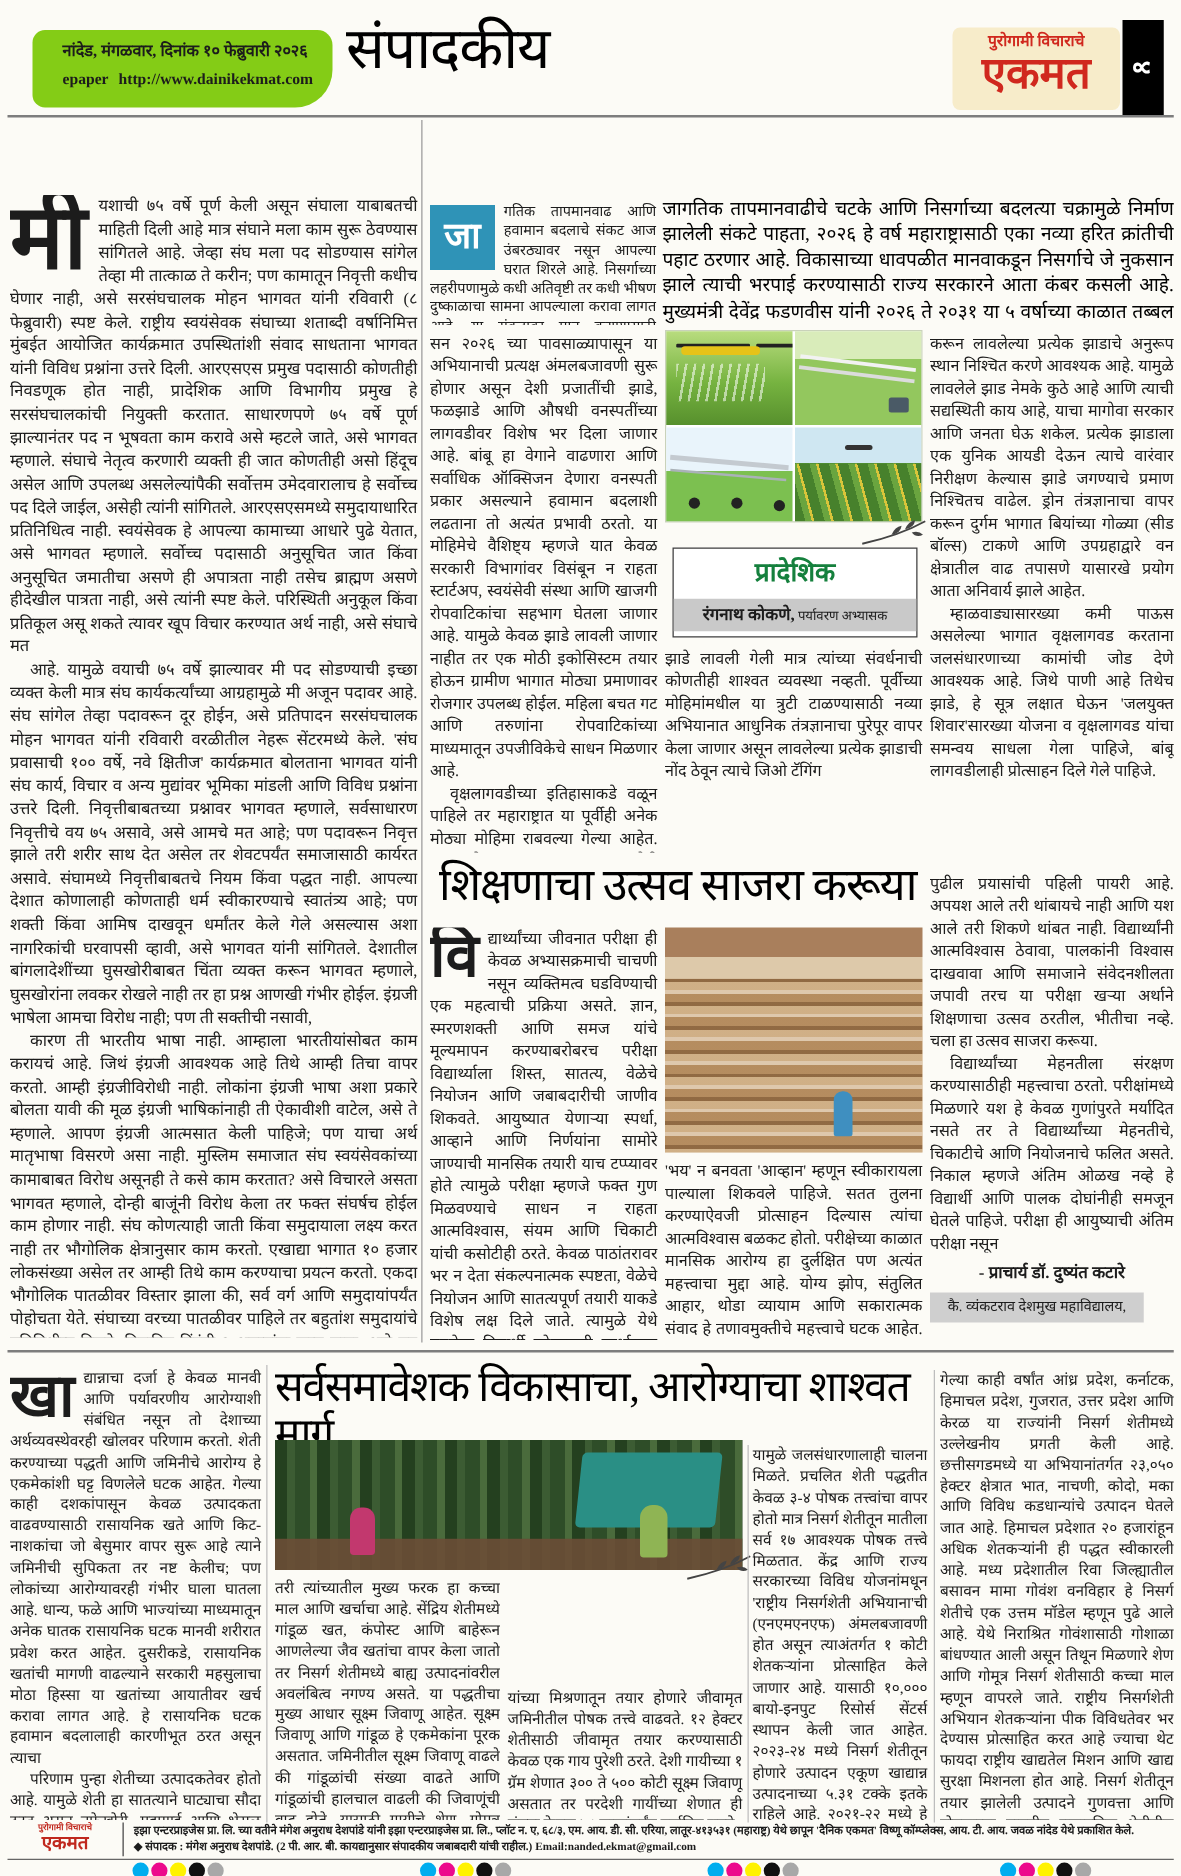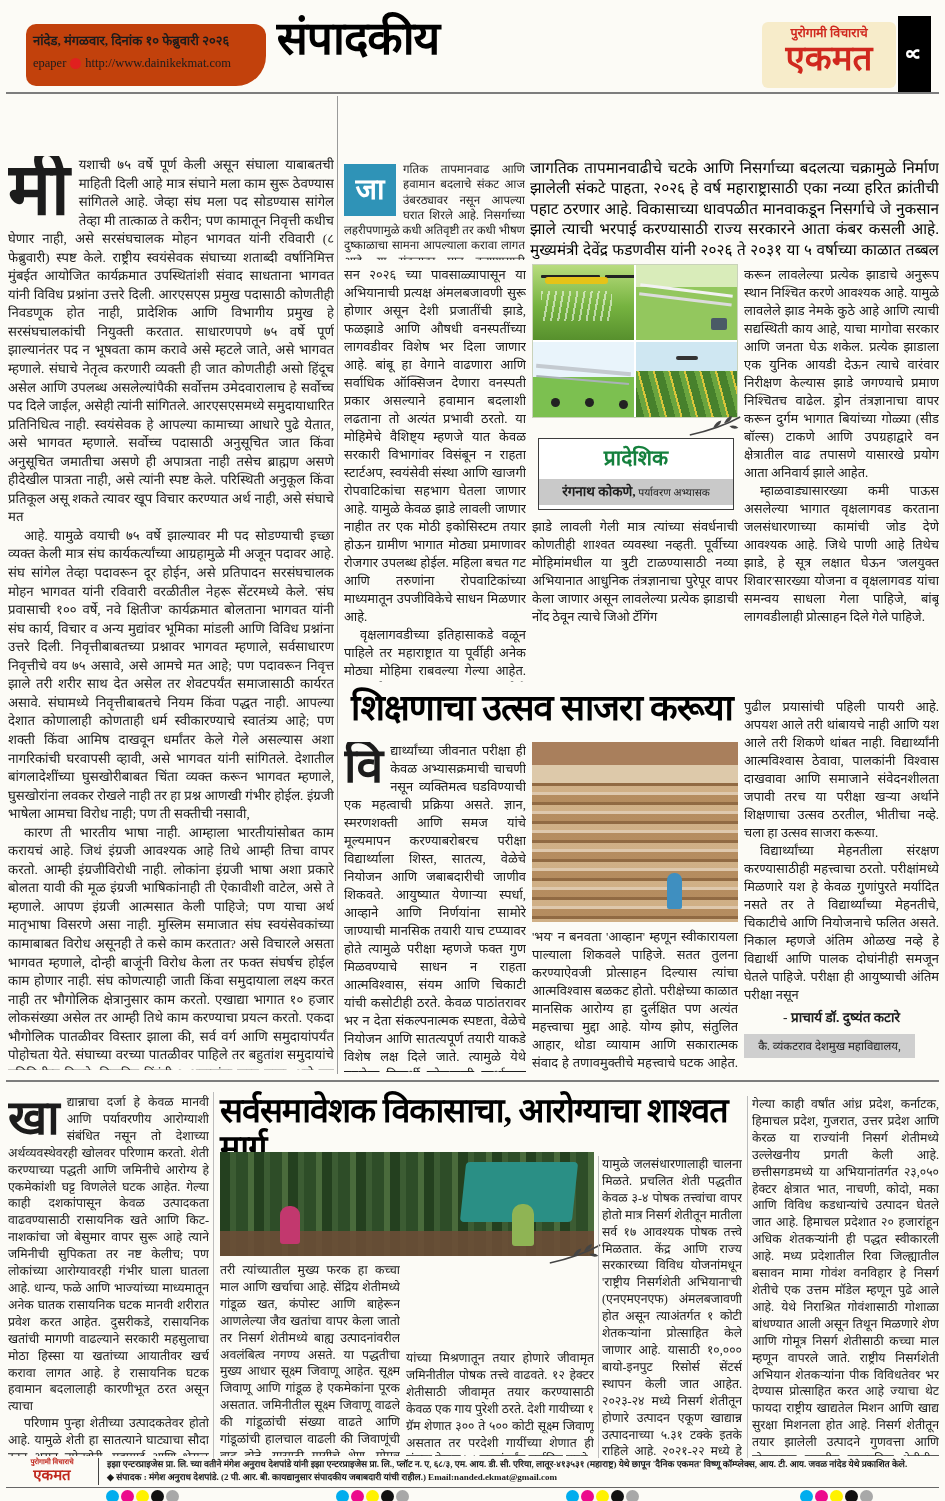--- a/index.html
+++ b/index.html
@@ -1,28 +1,28 @@
 <!DOCTYPE html>
 <html><head>
 <meta charset="utf-8">
 <style>
   html,body{margin:0;padding:0;background:#e8e6e0;}
   #page{position:relative;width:945px;height:1501px;margin:0 auto;background:#fcfbf6;
         font-family:"Liberation Serif",serif;color:#1c1c1c;overflow:hidden;}
   .abs{position:absolute;}
   .just{text-align:justify;overflow:hidden;}
-  .hl{font-weight:700;color:#000;letter-spacing:-1px;}
+  .hl{font-weight:400;color:#000;letter-spacing:-1px;}
   p{margin:0;}
   p + p{text-indent:16px;}
 
   
-  #date-box{left:26px;top:24px;width:240px;height:62px;background:#c2410c;
-            border-radius:10px 12px 30px 10px;padding:7px 7px;box-sizing:border-box;}
+  #date-box{left:26px;top:24px;width:240px;height:62px;background:#84cc16;
+            border-radius:10px 12px 30px 10px;padding:7px 24px;box-sizing:border-box;}
   #date-line{font-size:13px;font-weight:700;white-space:nowrap;}
-  #epaper-line{font-size:12.5px;font-weight:400;margin-top:7px;display:flex;align-items:center;gap:4px;}
+  #epaper-line{font-size:12.5px;font-weight:700;margin-top:7px;display:flex;align-items:center;gap:4px;}
   .red-dot{display:inline-block;width:11px;height:11px;border-radius:50%;background:#e0201f;}
   #section-title{left:258px;top:14px;width:200px;text-align:center;font-size:46px;line-height:1.1;}
   #masthead{left:762px;top:22px;width:134px;height:66px;background:#f7ecca;border-radius:6px;
             text-align:center;box-sizing:border-box;padding-top:5px;}
   #masthead-tagline{color:#d0281e;font-weight:700;font-size:12.5px;line-height:1.1;}
   #masthead-name{color:#d0281e;font-weight:800;font-size:35px;line-height:1.05;}
   #pageno-box{left:898px;top:16px;width:33px;height:76px;background:#000;color:#fff;
               display:flex;align-items:center;justify-content:center;}
   #pageno-box span{transform:rotate(90deg);font-size:21px;font-weight:700;}
   .hrule{background:#7d7d7d;height:2px;}

